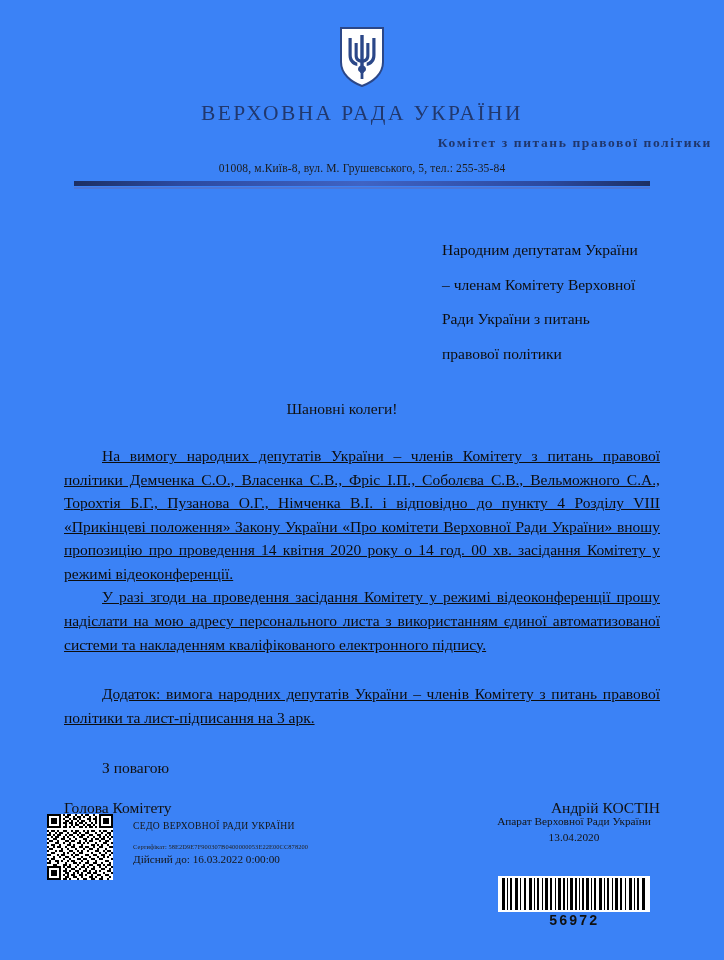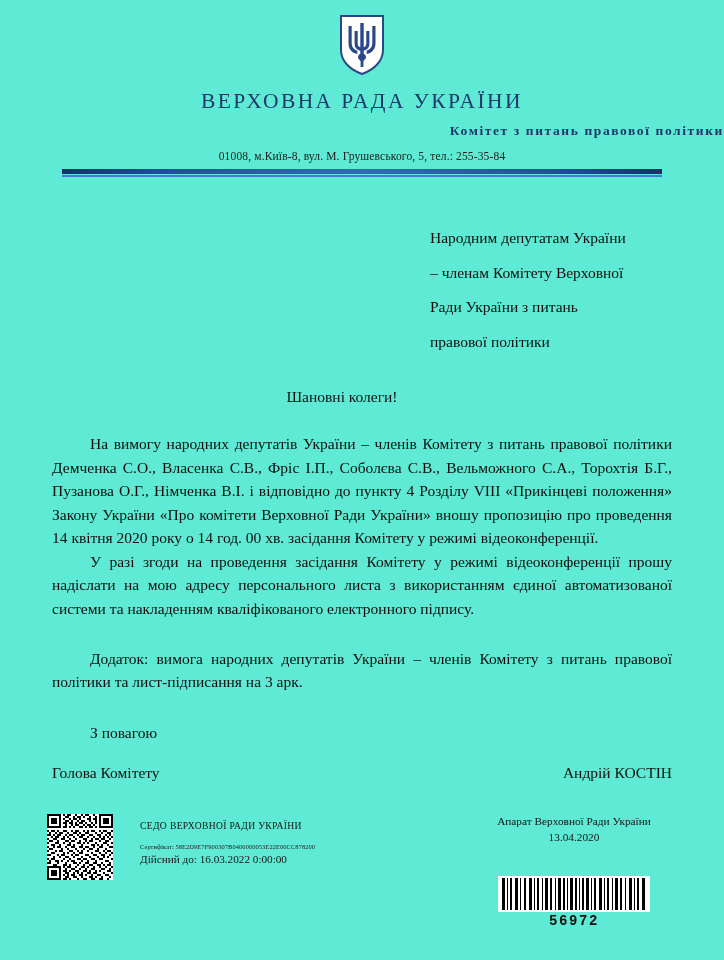--- a/index.html
+++ b/index.html
@@ -13,22 +13,22 @@
     height: 960px;
     position: relative;
     font-family: "Liberation Serif", "DejaVu Serif", serif;
     color: #111111;
     overflow: hidden;
   }
 
   .page {
     position: absolute;
     inset: 0;
-    background: #5eead4;
-    padding: 0;
+    background: #3b82f6;
+    padding: 12px;
   }
 
   
   .letterhead {
     text-align: center;
     padding-top: 14px;
   }
   .emblem {
     width: 46px;
     height: 62px;
@@ -96,20 +96,21 @@
     margin: 0 52px 0 52px;
     font-size: 15.5px;
     line-height: 1.52;
     text-align: justify;
     text-justify: inter-word;
     color: #0d0d0d;
   }
   .body-text p {
     margin: 0;
     text-indent: 38px;
+    text-decoration: underline;
   }
   .p-gap { margin-top: 26px !important; }
 
   
   .closing {
     margin: 30px 52px 0 52px;
     font-size: 15.5px;
   }
   .closing .respect { text-indent: 38px; }
   .sign-row {
@@ -127,21 +128,21 @@
     right: 0;
     bottom: 14px;
     height: 132px;
   }
   .stamp {
     position: absolute;
     left: 47px;
     top: 0;
     display: flex;
     align-items: flex-start;
-    gap: 27px;
+    gap: 20px;
   }
   .qr {
     width: 66px;
     height: 66px;
     display: block;
     flex: none;
   }
   .stamp-lines {
     padding-top: 5px;
     line-height: 1.42;

